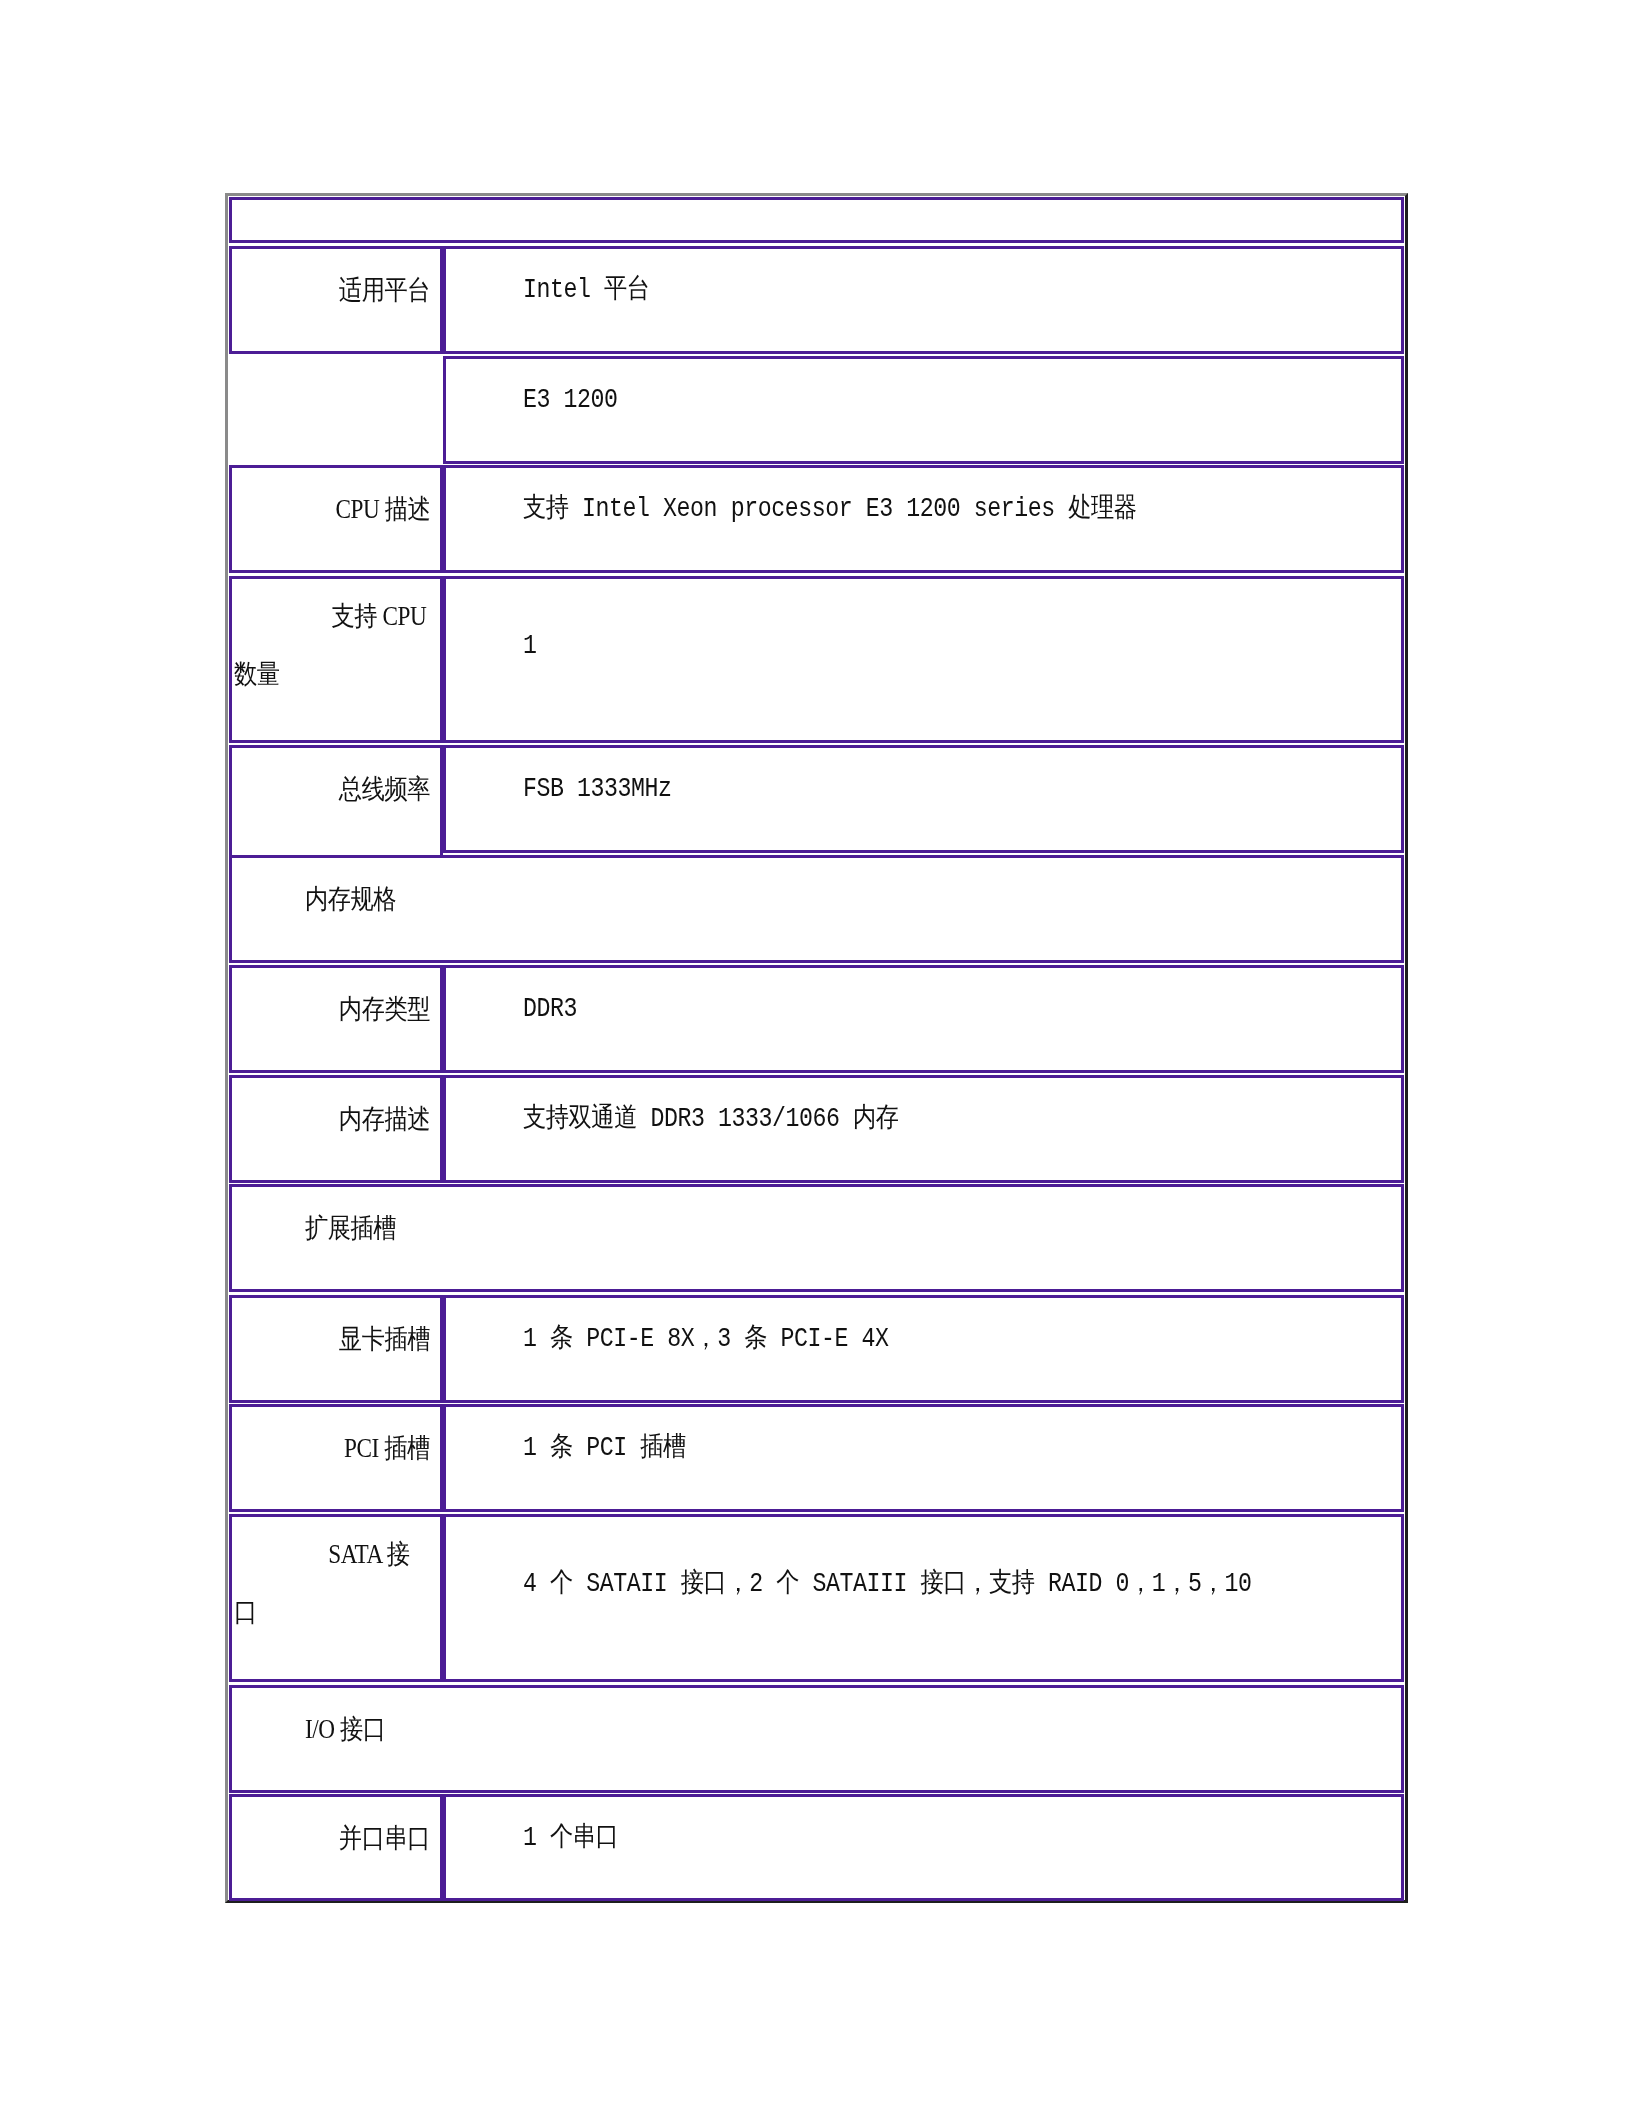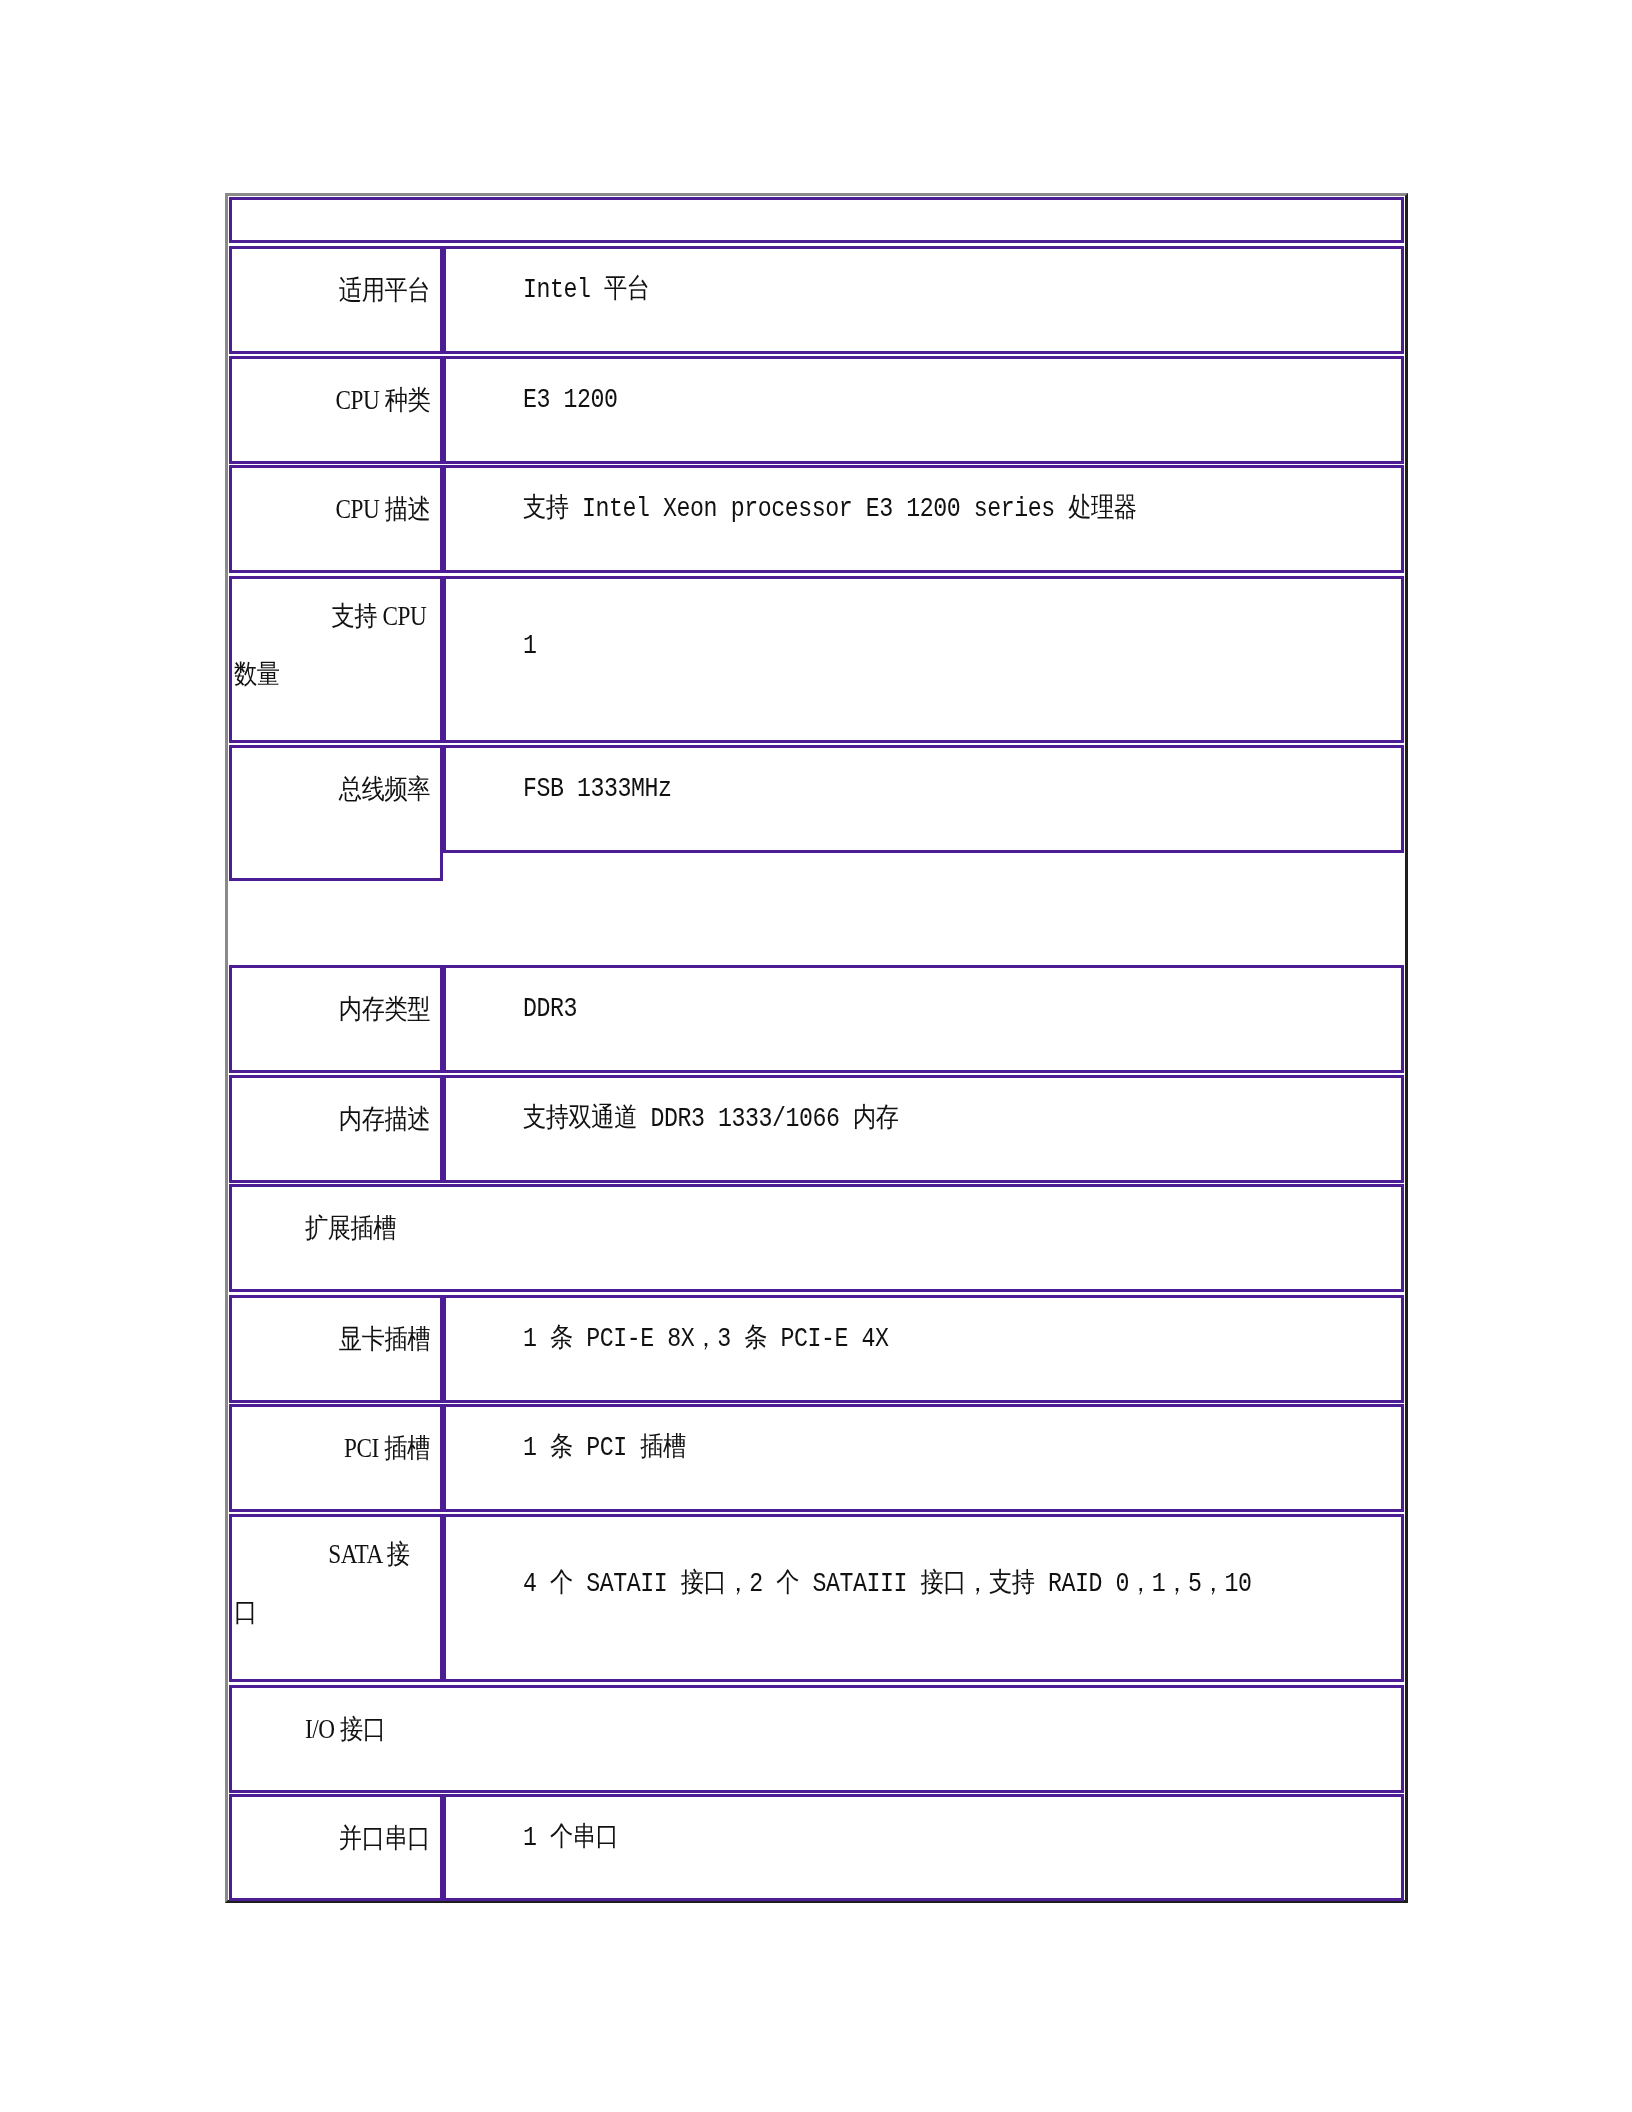--- a/index.html
+++ b/index.html
@@ -44,23 +44,20 @@
     <span></span>
   </div>
 
   <div class="cell" style="left:1px;top:50px;width:214px;height:108px;">
     <span class="label-text" style="top:26px;">适用平台</span>
   </div>
   <div class="cell" style="left:215px;top:50px;width:961px;height:108px;">
     <span class="value-text" style="top:26px;">Intel 平台</span>
   </div>
 
-  <div class="cell" style="left:1px;top:160px;width:214px;height:108px;">
-    <span class="label-text" style="top:26px;">CPU 种类</span>
-  </div>
   <div class="cell" style="left:215px;top:160px;width:961px;height:108px;">
     <span class="value-text" style="top:26px;">E3 1200</span>
   </div>
 
   <div class="cell" style="left:1px;top:269px;width:214px;height:108px;">
     <span class="label-text" style="top:26px;">CPU 描述</span>
   </div>
   <div class="cell" style="left:215px;top:269px;width:961px;height:108px;text-align:right;">
     <span class="value-text" style="top:26px;">支持 Intel Xeon processor E3 1200 series 处理器</span>
   </div>
@@ -73,20 +70,23 @@
     <span class="value-text" style="top:52px;">1</span>
   </div>
 
   <div class="cell" style="left:1px;top:549px;width:214px;height:136px;">
     <span class="label-text" style="top:26px;">总线频率</span>
   </div>
   <div class="cell" style="left:215px;top:549px;width:961px;height:108px;">
     <span class="value-text" style="top:26px;">FSB 1333MHz</span>
   </div>
 
+  <div class="cell" style="left:1px;top:659px;width:1175px;height:108px;">
+    <span class="span-text" style="top:26px;">内存规格</span>
+  </div>
 
   <div class="cell" style="left:1px;top:769px;width:214px;height:108px;text-decoration:underline;">
     <span class="label-text" style="top:26px;">内存类型</span>
   </div>
   <div class="cell" style="left:215px;top:769px;width:961px;height:108px;">
     <span class="value-text" style="top:26px;">DDR3</span>
   </div>
 
   <div class="cell" style="left:1px;top:879px;width:214px;height:108px;">
     <span class="label-text" style="top:26px;">内存描述</span>

